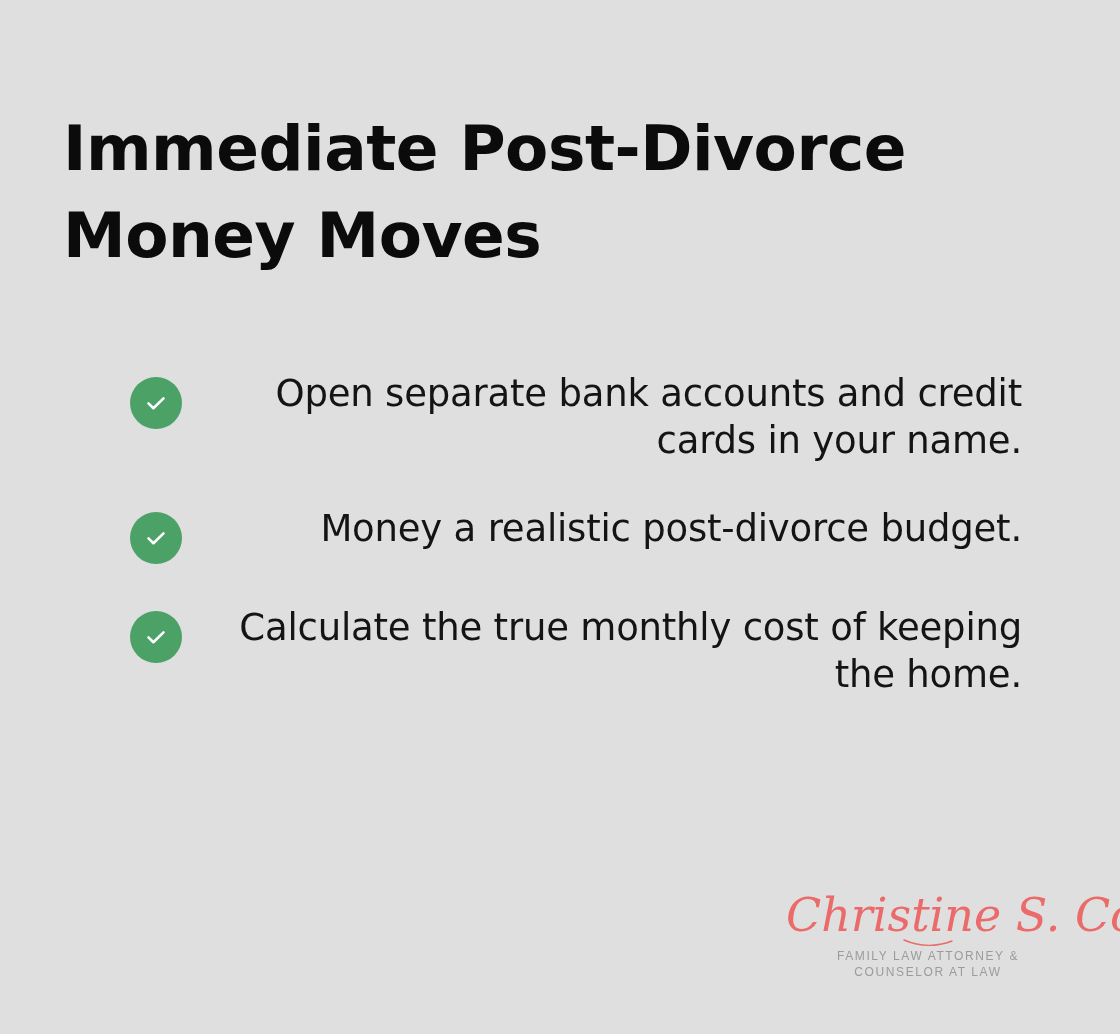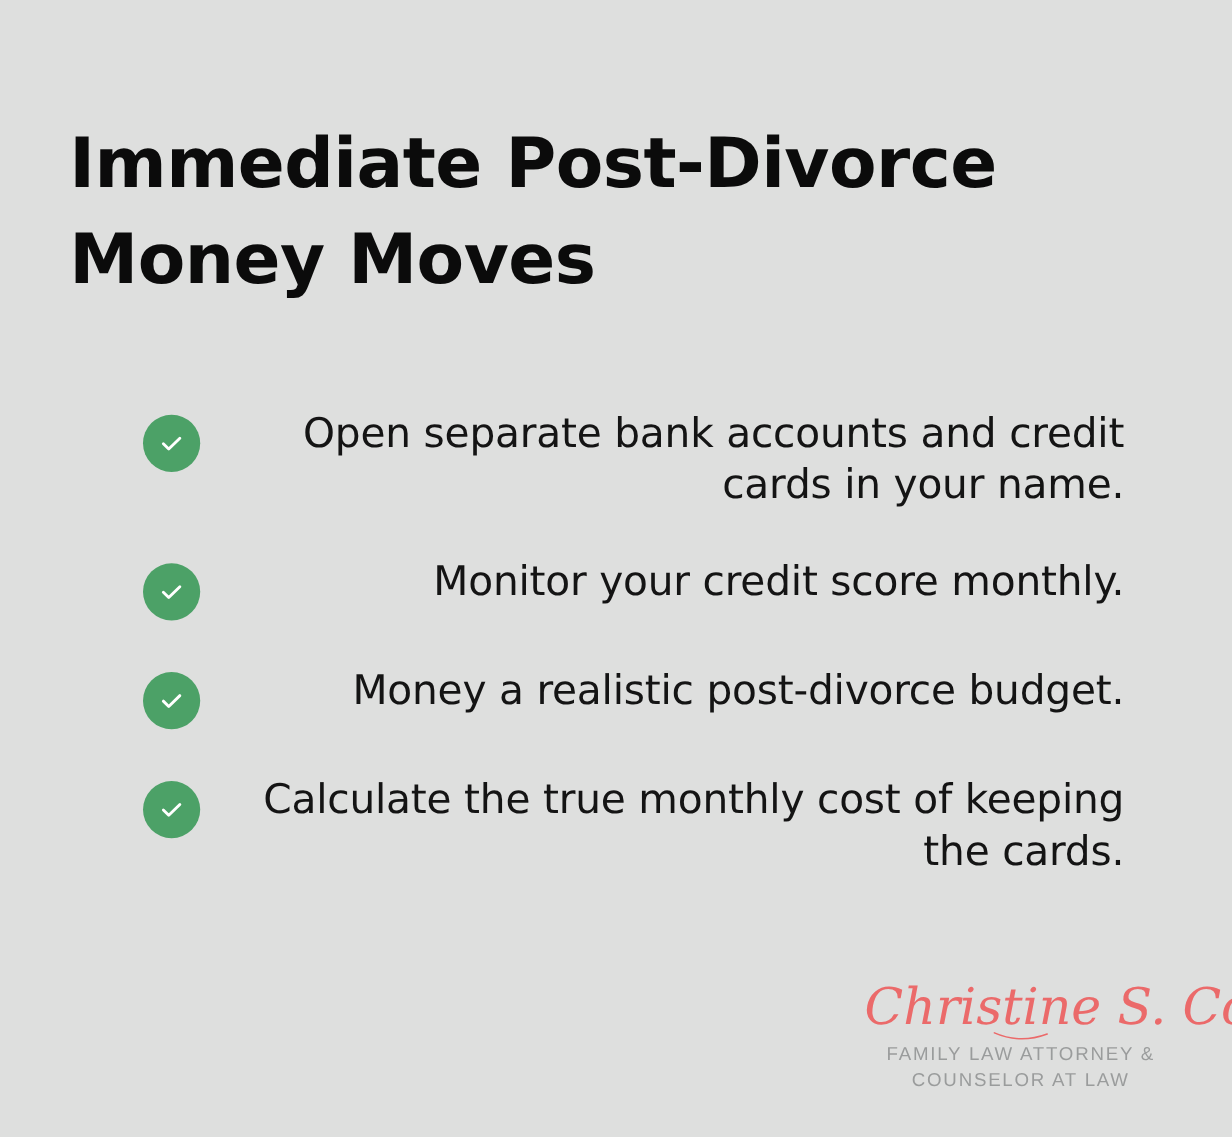--- a/index.html
+++ b/index.html
@@ -106,21 +106,21 @@
   }
   .logo-swash {
     display: block;
     height: 10px;
     margin-top: -4px;
   }
   .logo-sub {
     display: block;
     margin-top: 4px;
     font-family: "Liberation Sans", sans-serif;
-    font-size: 17px;
+    font-size: 12px;
     line-height: 1.35;
     letter-spacing: 1.6px;
     color: #9a9c9c;
     white-space: pre-line;
   }
 </style>
 </head>
 <body>
 
 <div class="slide">
@@ -134,45 +134,37 @@
 
     <li class="check-item">
       <span class="check-circle">
         <svg width="26" height="26" viewBox="0 0 26 26" aria-hidden="true">
           <path d="M5.5 13.4 L10.4 18.2 L20.5 8.4" fill="none" stroke="#ffffff" stroke-width="2.6" stroke-linecap="round" stroke-linejoin="round"></path>
         </svg>
       </span>
       <span class="check-text">Open separate bank accounts and credit cards in your name.</span>
     </li>
 
-    <li class="check-item">
-      <span class="check-circle">
-        <svg width="26" height="26" viewBox="0 0 26 26" aria-hidden="true">
-          <path d="M5.5 13.4 L10.4 18.2 L20.5 8.4" fill="none" stroke="#ffffff" stroke-width="2.6" stroke-linecap="round" stroke-linejoin="round"></path>
-        </svg>
-      </span>
-      <span class="check-text">Monitor your credit score monthly.</span>
-    </li>
 
     <li class="check-item">
       <span class="check-circle">
         <svg width="26" height="26" viewBox="0 0 26 26" aria-hidden="true">
           <path d="M5.5 13.4 L10.4 18.2 L20.5 8.4" fill="none" stroke="#ffffff" stroke-width="2.6" stroke-linecap="round" stroke-linejoin="round"></path>
         </svg>
       </span>
       <span class="check-text">Money a realistic post-divorce budget.</span>
     </li>
 
     <li class="check-item">
       <span class="check-circle">
         <svg width="26" height="26" viewBox="0 0 26 26" aria-hidden="true">
           <path d="M5.5 13.4 L10.4 18.2 L20.5 8.4" fill="none" stroke="#ffffff" stroke-width="2.6" stroke-linecap="round" stroke-linejoin="round"></path>
         </svg>
       </span>
-      <span class="check-text">Calculate the true monthly cost of keeping the cards.</span>
+      <span class="check-text">Calculate the true monthly cost of keeping the home.</span>
     </li>
 
 
   </ul>
 
   <div class="logo">
     <span class="logo-script">Christine S. Cook</span>
     <span class="logo-swash">
       <svg width="284" height="10" viewBox="0 0 284 10" aria-hidden="true">
         <path d="M118 2 C134 9, 150 9, 166 3" fill="none" stroke="#eb6a6a" stroke-width="1.4" stroke-linecap="round"></path>

